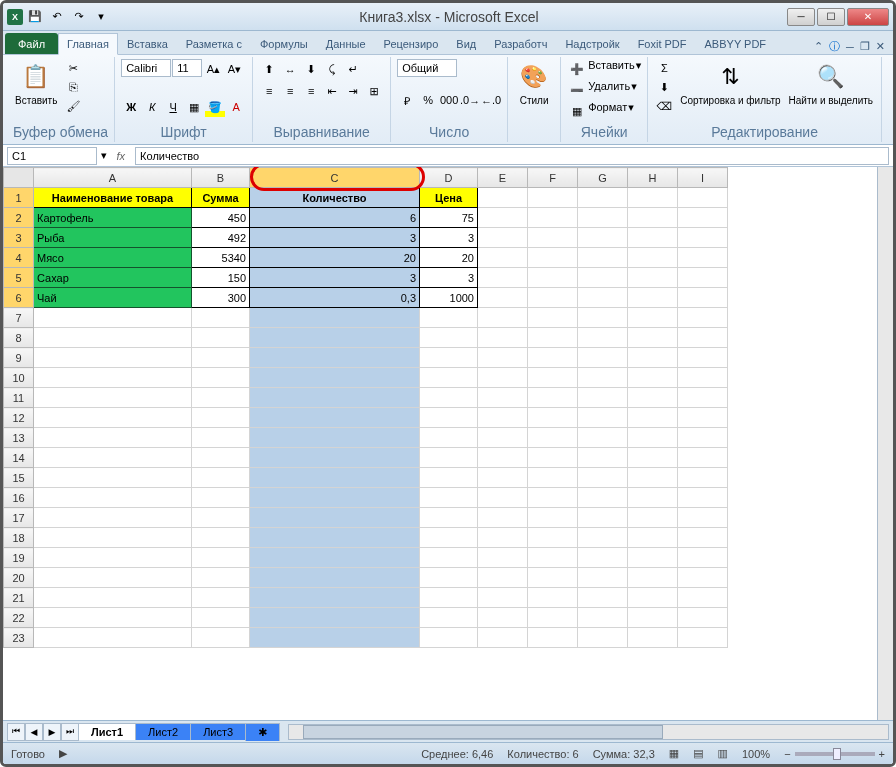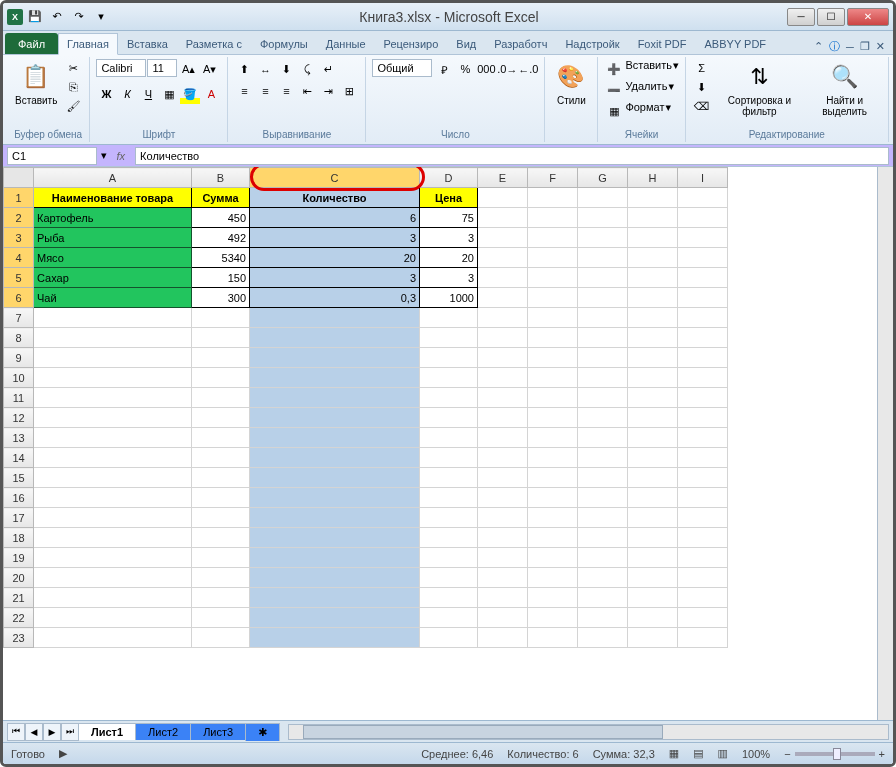--- a/index.html
+++ b/index.html
@@ -13,32 +13,32 @@
 .win-btns{display:flex;gap:2px}
 .win-btn{width:28px;height:18px;background:linear-gradient(#f0f0f0,#d0d0d0);border:1px solid #888;border-radius:2px;display:flex;align-items:center;justify-content:center;cursor:pointer;font-size:10px}
 .win-btn.close{background:linear-gradient(#e88,#c44);color:#fff;width:42px}
 .ribbon-tabs{height:24px;background:#dae6f0;display:flex;align-items:flex-end;padding-left:2px;gap:0;border-bottom:1px solid #b0c4d8}
 .tab{padding:4px 8px;font-size:11px;cursor:pointer;color:#3b5a7a;border:1px solid transparent;border-bottom:none}
 .tab.file{background:#1e6b3a;color:#fff;border-radius:3px 3px 0 0;padding:4px 12px}
 .tab.active{background:#f5f9fd;border-color:#b0c4d8;border-bottom:1px solid #f5f9fd;margin-bottom:-1px}
 .ribbon-right{margin-left:auto;display:flex;gap:6px;padding-right:8px;align-items:center;color:#3b5a7a}
 .ribbon{height:90px;background:linear-gradient(#f5f9fd,#e2ecf6);border-bottom:1px solid #9db8d0;display:flex;padding:2px 4px}
 .group{border-right:1px solid #c5d5e5;padding:2px 6px;display:flex;flex-direction:column;justify-content:space-between}
-.group-label{text-align:center;font-size:10px;color:#5a7a9a;padding-top:2px}
+.group-label{text-align:center;font-size:14px;color:#5a7a9a;padding-top:2px}
 .group-body{display:flex;gap:4px;align-items:flex-start;flex:1}
 .big-btn{display:flex;flex-direction:column;align-items:center;gap:2px;padding:2px;cursor:pointer;min-width:40px}
 .big-btn .ico{width:32px;height:32px;display:flex;align-items:center;justify-content:center;font-size:22px}
 .big-btn .lbl{font-size:10px;text-align:center;line-height:1.1}
 .small-stack{display:flex;flex-direction:column;gap:1px}
 .small-btn{width:20px;height:18px;display:flex;align-items:center;justify-content:center;cursor:pointer;font-size:11px}
 .combo{height:18px;border:1px solid #abc;background:#fff;padding:0 4px;display:flex;align-items:center;font-size:11px;min-width:50px}
 .combo.num{min-width:30px}
 .btn-row{display:flex;gap:1px}
 .tool-ico{width:20px;height:20px;display:flex;align-items:center;justify-content:center;cursor:pointer}
-.formula-bar{height:22px;background:#c4b5fd;border-bottom:1px solid #b0c4d8;display:flex;align-items:center;padding:0 4px;gap:4px}
+.formula-bar{height:22px;background:#ffffff;border-bottom:1px solid #b0c4d8;display:flex;align-items:center;padding:0 4px;gap:4px}
 .name-box{width:90px;height:18px;border:1px solid #abc;background:#fff;padding:0 4px;display:flex;align-items:center}
 .fx{font-style:italic;color:#666;padding:0 6px}
 .formula-input{flex:1;height:18px;border:1px solid #abc;background:#fff;padding:0 4px;display:flex;align-items:center}
 .sheet-area{flex:1;display:flex;background:#fff;overflow:hidden;position:relative}
 .grid-wrap{flex:1;overflow:auto}
 table{border-collapse:collapse;table-layout:fixed}
 th,td{border:1px solid #d4d4d4;height:20px;padding:0 3px;font-size:11px;text-align:left;overflow:hidden;white-space:nowrap}
 th{background:linear-gradient(#f7f7f7,#e6e6e6);text-align:center;font-weight:normal;color:#333;border-color:#b8b8b8}
 th.row-hdr{width:30px}
 th.col-hdr{position:relative}
@@ -116,21 +116,21 @@
       </div>
       <div class="small-stack">
         <span class="small-btn">✂</span>
         <span class="small-btn">⎘</span>
         <span class="small-btn">🖌</span>
       </div>
     </div>
     <div class="group-label">Буфер обмена</div>
   </div>
   <div class="group">
-    <div class="group-body" style="flex-direction:column;gap:5px">
+    <div class="group-body" style="flex-direction:column;gap:18px">
       <div class="btn-row">
         <div class="combo">Calibri</div>
         <div class="combo num">11</div>
         <span class="tool-ico">A▴</span>
         <span class="tool-ico">A▾</span>
       </div>
       <div class="btn-row">
         <span class="tool-ico">
               <b>Ж</b>
             </span>
@@ -161,21 +161,21 @@
         <span class="tool-ico">≡</span>
         <span class="tool-ico">≡</span>
         <span class="tool-ico">⇤</span>
         <span class="tool-ico">⇥</span>
         <span class="tool-ico">⊞</span>
       </div>
     </div>
     <div class="group-label">Выравнивание</div>
   </div>
   <div class="group">
-    <div class="group-body" style="flex-direction:row;gap:2px">
+    <div class="group-body" style="flex-direction:column;gap:13px">
       <div class="combo" style="min-width:60px">Общий</div>
       <div class="btn-row">
         <span class="tool-ico">₽</span>
         <span class="tool-ico">%</span>
         <span class="tool-ico">000</span>
         <span class="tool-ico">.0→</span>
         <span class="tool-ico">←.0</span>
       </div>
     </div>
     <div class="group-label">Число</div>

